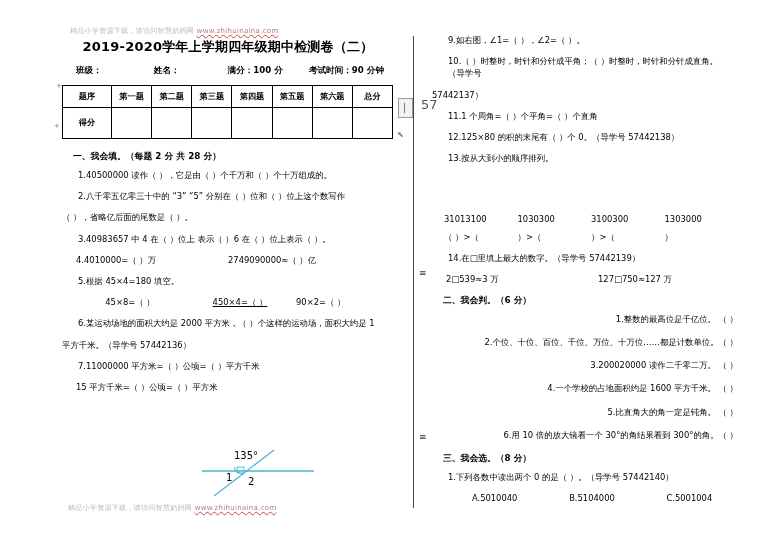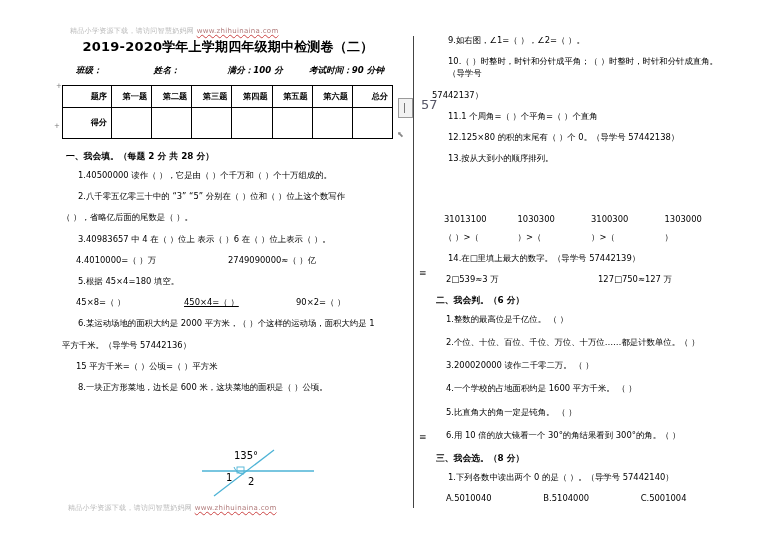--- a/index.html
+++ b/index.html
@@ -67,66 +67,67 @@
     margin: 4px 0 7px 0;
     white-space: nowrap;
   }
   .infoline {
     font-size: 8.6px;
     font-weight: bold;
     margin: 0 0 9px 0;
     padding-left: 14px;
     white-space: nowrap;
   }
-  .infoline span { display: inline-block; font-style: italic; }
+  .infoline span { display: inline-block; }
   .gap-a { width: 46px; }
   .gap-b { width: 42px; }
   .gap-c { width: 20px; }
 
   
   table.score {
     border-collapse: collapse;
     width: 331px;
     margin: 0 0 11px 0;
     table-layout: fixed;
   }
   table.score td {
     border: 1px solid #000;
     height: 13px;
     font-size: 8.2px;
     font-weight: bold;
-    text-align: right;
+    text-align: center;
     vertical-align: middle;
     padding: 4px;
   }
   table.score tr.body td { height: 22px; }
   table.score td.first { width: 40px; }
 
   
   .sec {
     font-size: 8.8px;
     font-weight: bold;
-    margin: 8px 0 6px 4px;
+    margin: 8px 0 6px 11px;
     white-space: nowrap;
   }
   .q {
     margin: 0 16px 9px 0;
     padding-left: 16px;
     text-indent: 0;
   }
   .q.noind { padding-left: 0; }
   .sub {
     padding-left: 14px;
     margin: 0 0 9px 0;
   }
 
   .row3 {
     display: flex;
     padding-left: 14px;
     margin: 4px 0 9px 0;
+    text-align: center;
   }
   .row3 > div { white-space: nowrap; }
   .w1 { width: 108px; }
   .w2 { width: 112px; text-decoration: underline; }
 
   .numrow {
     display: flex;
     padding-left: 12px;
     margin: 0 0 5px 0;
   }
@@ -139,27 +140,27 @@
   }
   .brkrow > div { width: 74px; white-space: nowrap; }
 
   .pairrow {
     display: flex;
     padding-left: 14px;
     margin: 0 0 9px 0;
   }
   .pairrow > div:first-child { width: 152px; white-space: nowrap; }
 
-  .judge { padding-left: 14px; margin: 0 0 11px 0; }
+  .judge { padding-left: 14px; margin: 0 0 11px 0; text-align: right; }
   .choicerow {
     display: flex;
     padding-left: 14px;
     margin: 2px 0 0 0;
   }
-  .choicerow > div { width: 118px; white-space: nowrap; }
+  .choicerow > div { width: 118px; white-space: nowrap; text-align: center; }
 
   
   .figure {
     position: absolute;
     left: 196px;
     top: 448px;
     width: 130px;
     height: 52px;
   }
   .figure svg { display: block; }
@@ -280,22 +281,22 @@
     <div class="q">5.根据 45×4=180 填空。</div>
     <div class="row3">
       <div class="w1">45×8=（       ）</div>
       <div class="w2">450×4=（      ）</div>
       <div>90×2=（      ）</div>
     </div>
 
     <div class="q">6.某运动场地的面积大约是 2000 平方米，（           ）个这样的运动场，面积大约是 1</div>
     <div class="q noind"><span>平方千米。（导学号 57442136）</span></div>
 
+    <div class="q">7.11000000 平方米=（       ）公顷=（          ）平方千米</div>
     <div class="sub">15 平方千米=（          ）公顷=（                ）平方米</div>
-    <div class="q">8.一块正方形菜地，边长是 600 米，这块菜地的面积是（          ）公顷。</div>
 
   </div>
 
   <div class="figure">
     <svg width="130" height="52" viewBox="0 0 130 52">
       <line x1="6" y1="23" x2="118" y2="23" stroke="#4db3d6" stroke-width="1.3"></line>
       <line x1="18" y1="48" x2="78" y2="2" stroke="#4db3d6" stroke-width="1.3"></line>
       <path d="M 38 19 A 10 10 0 0 0 48 26" fill="none" stroke="#4db3d6" stroke-width="1"></path>
       <rect x="41" y="19" width="7" height="6" fill="none" stroke="#4db3d6" stroke-width="0.9"></rect>
     </svg>

